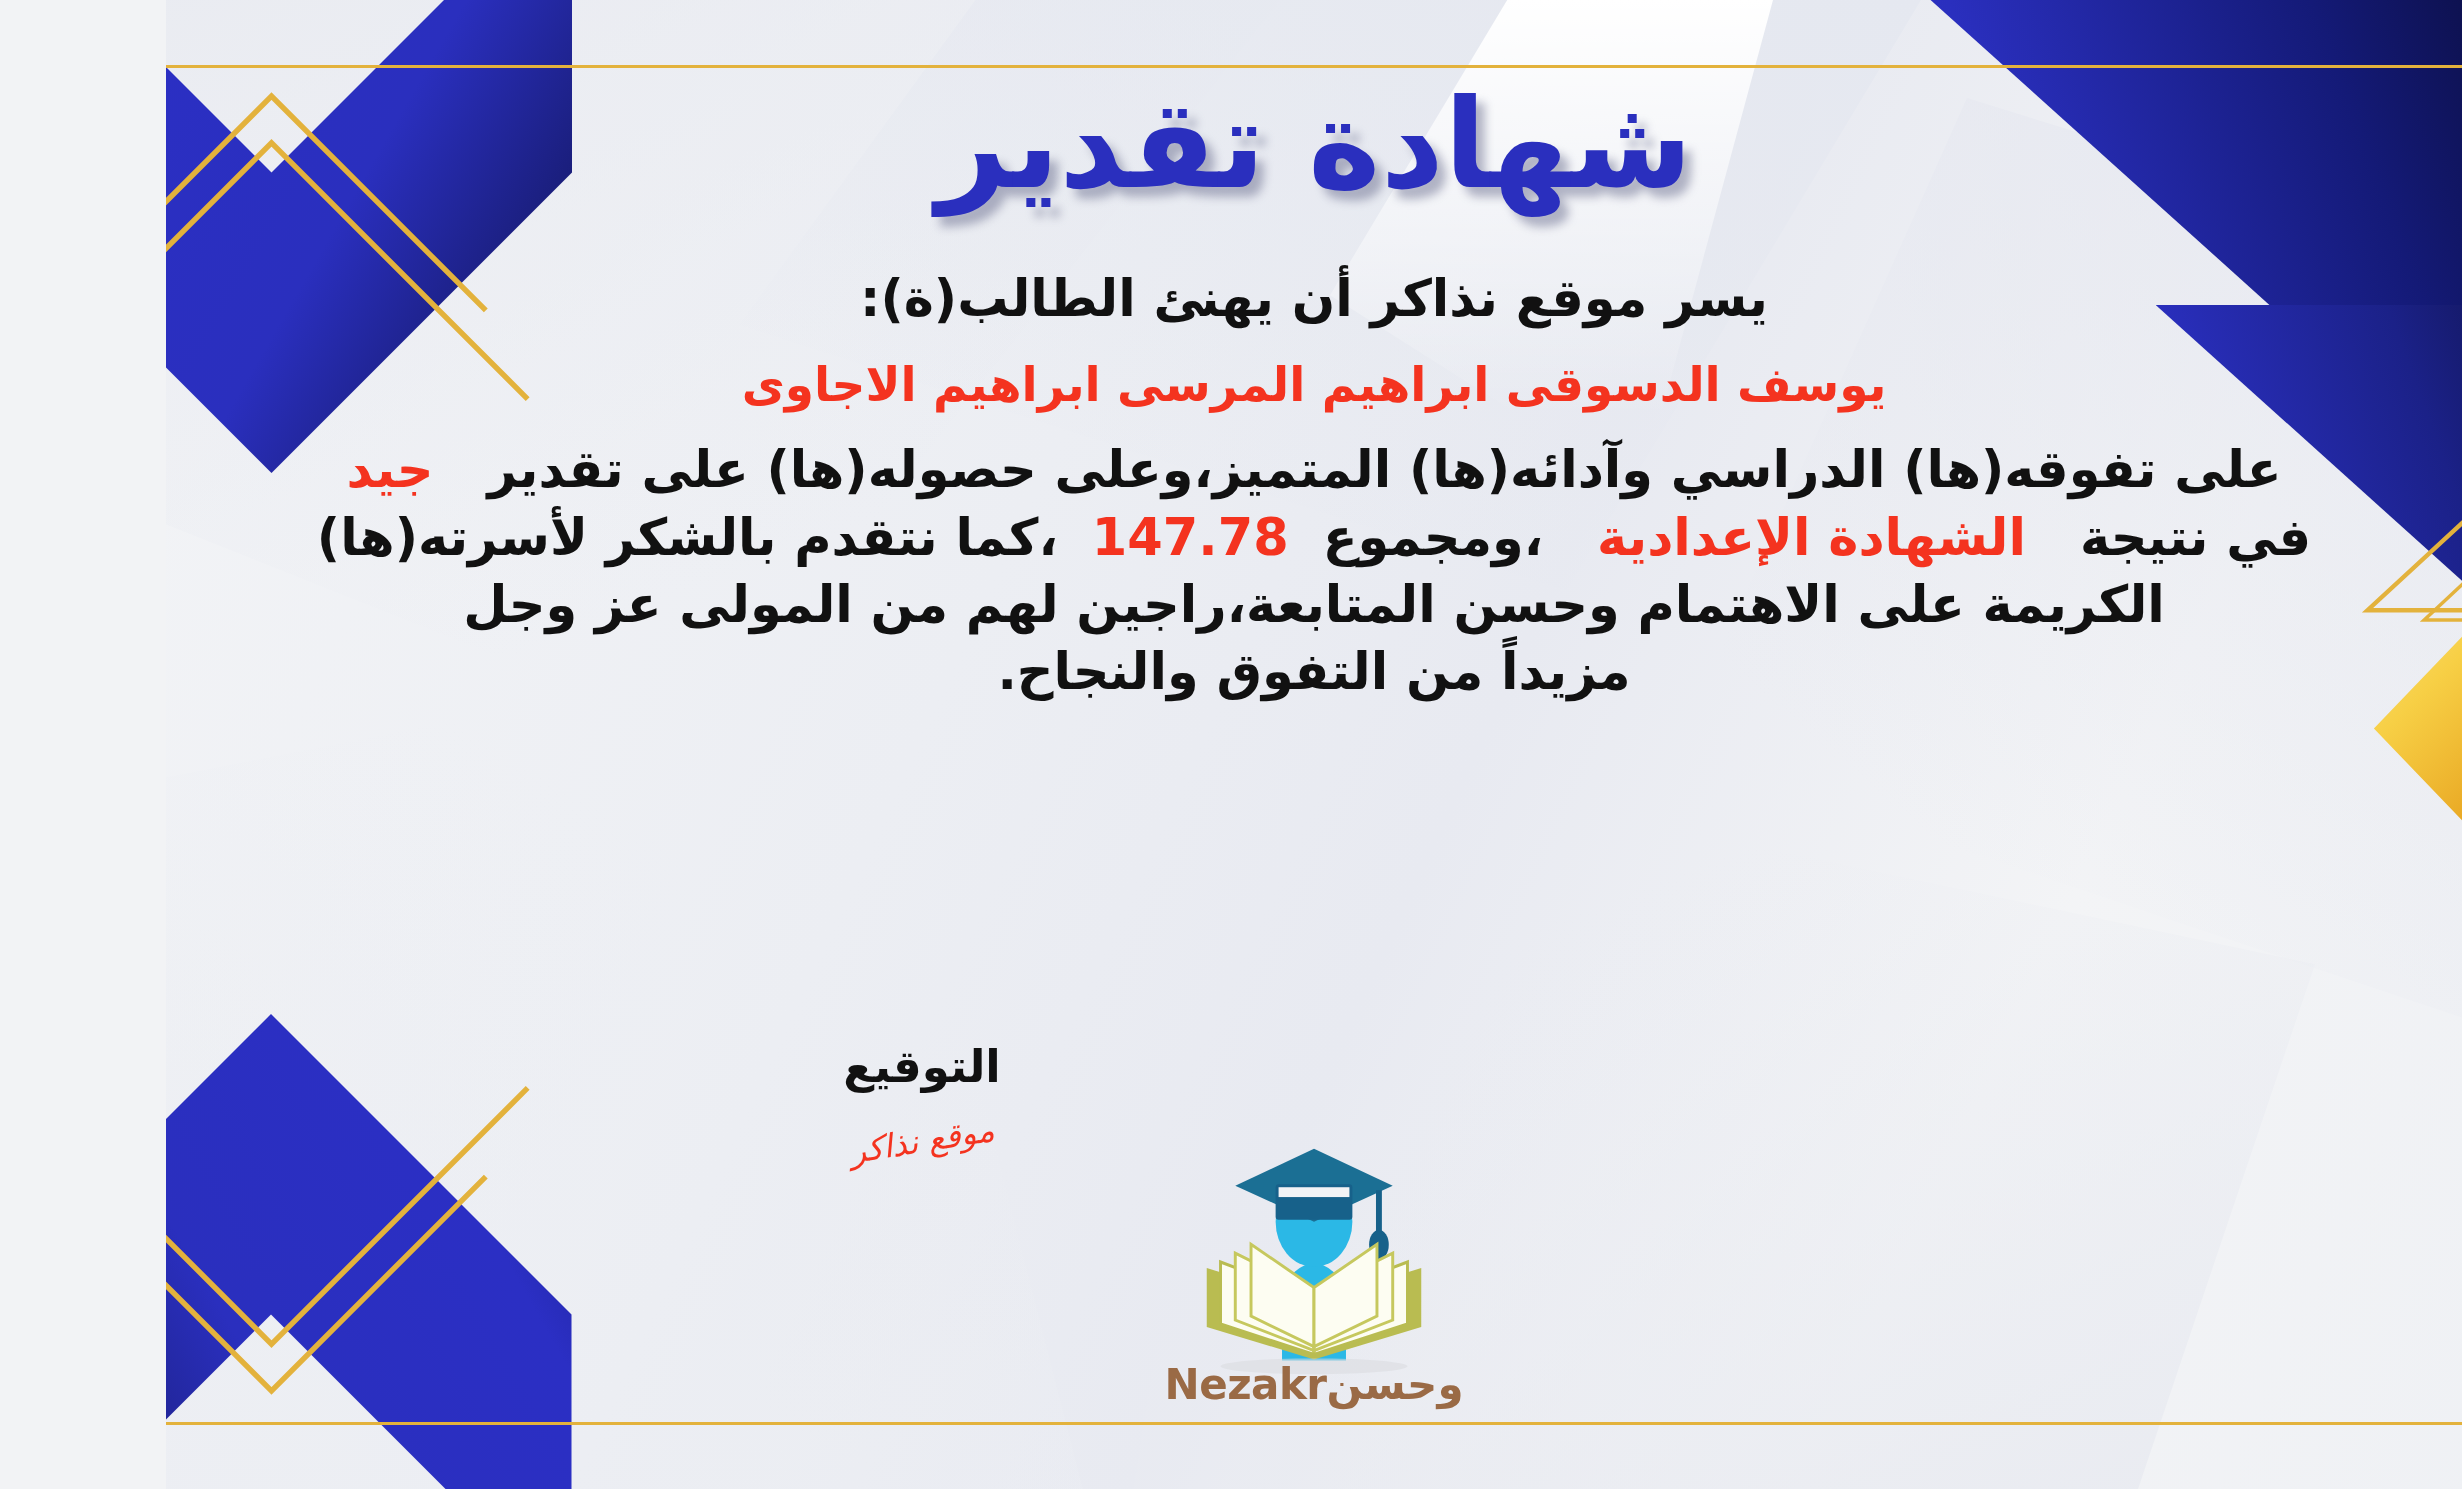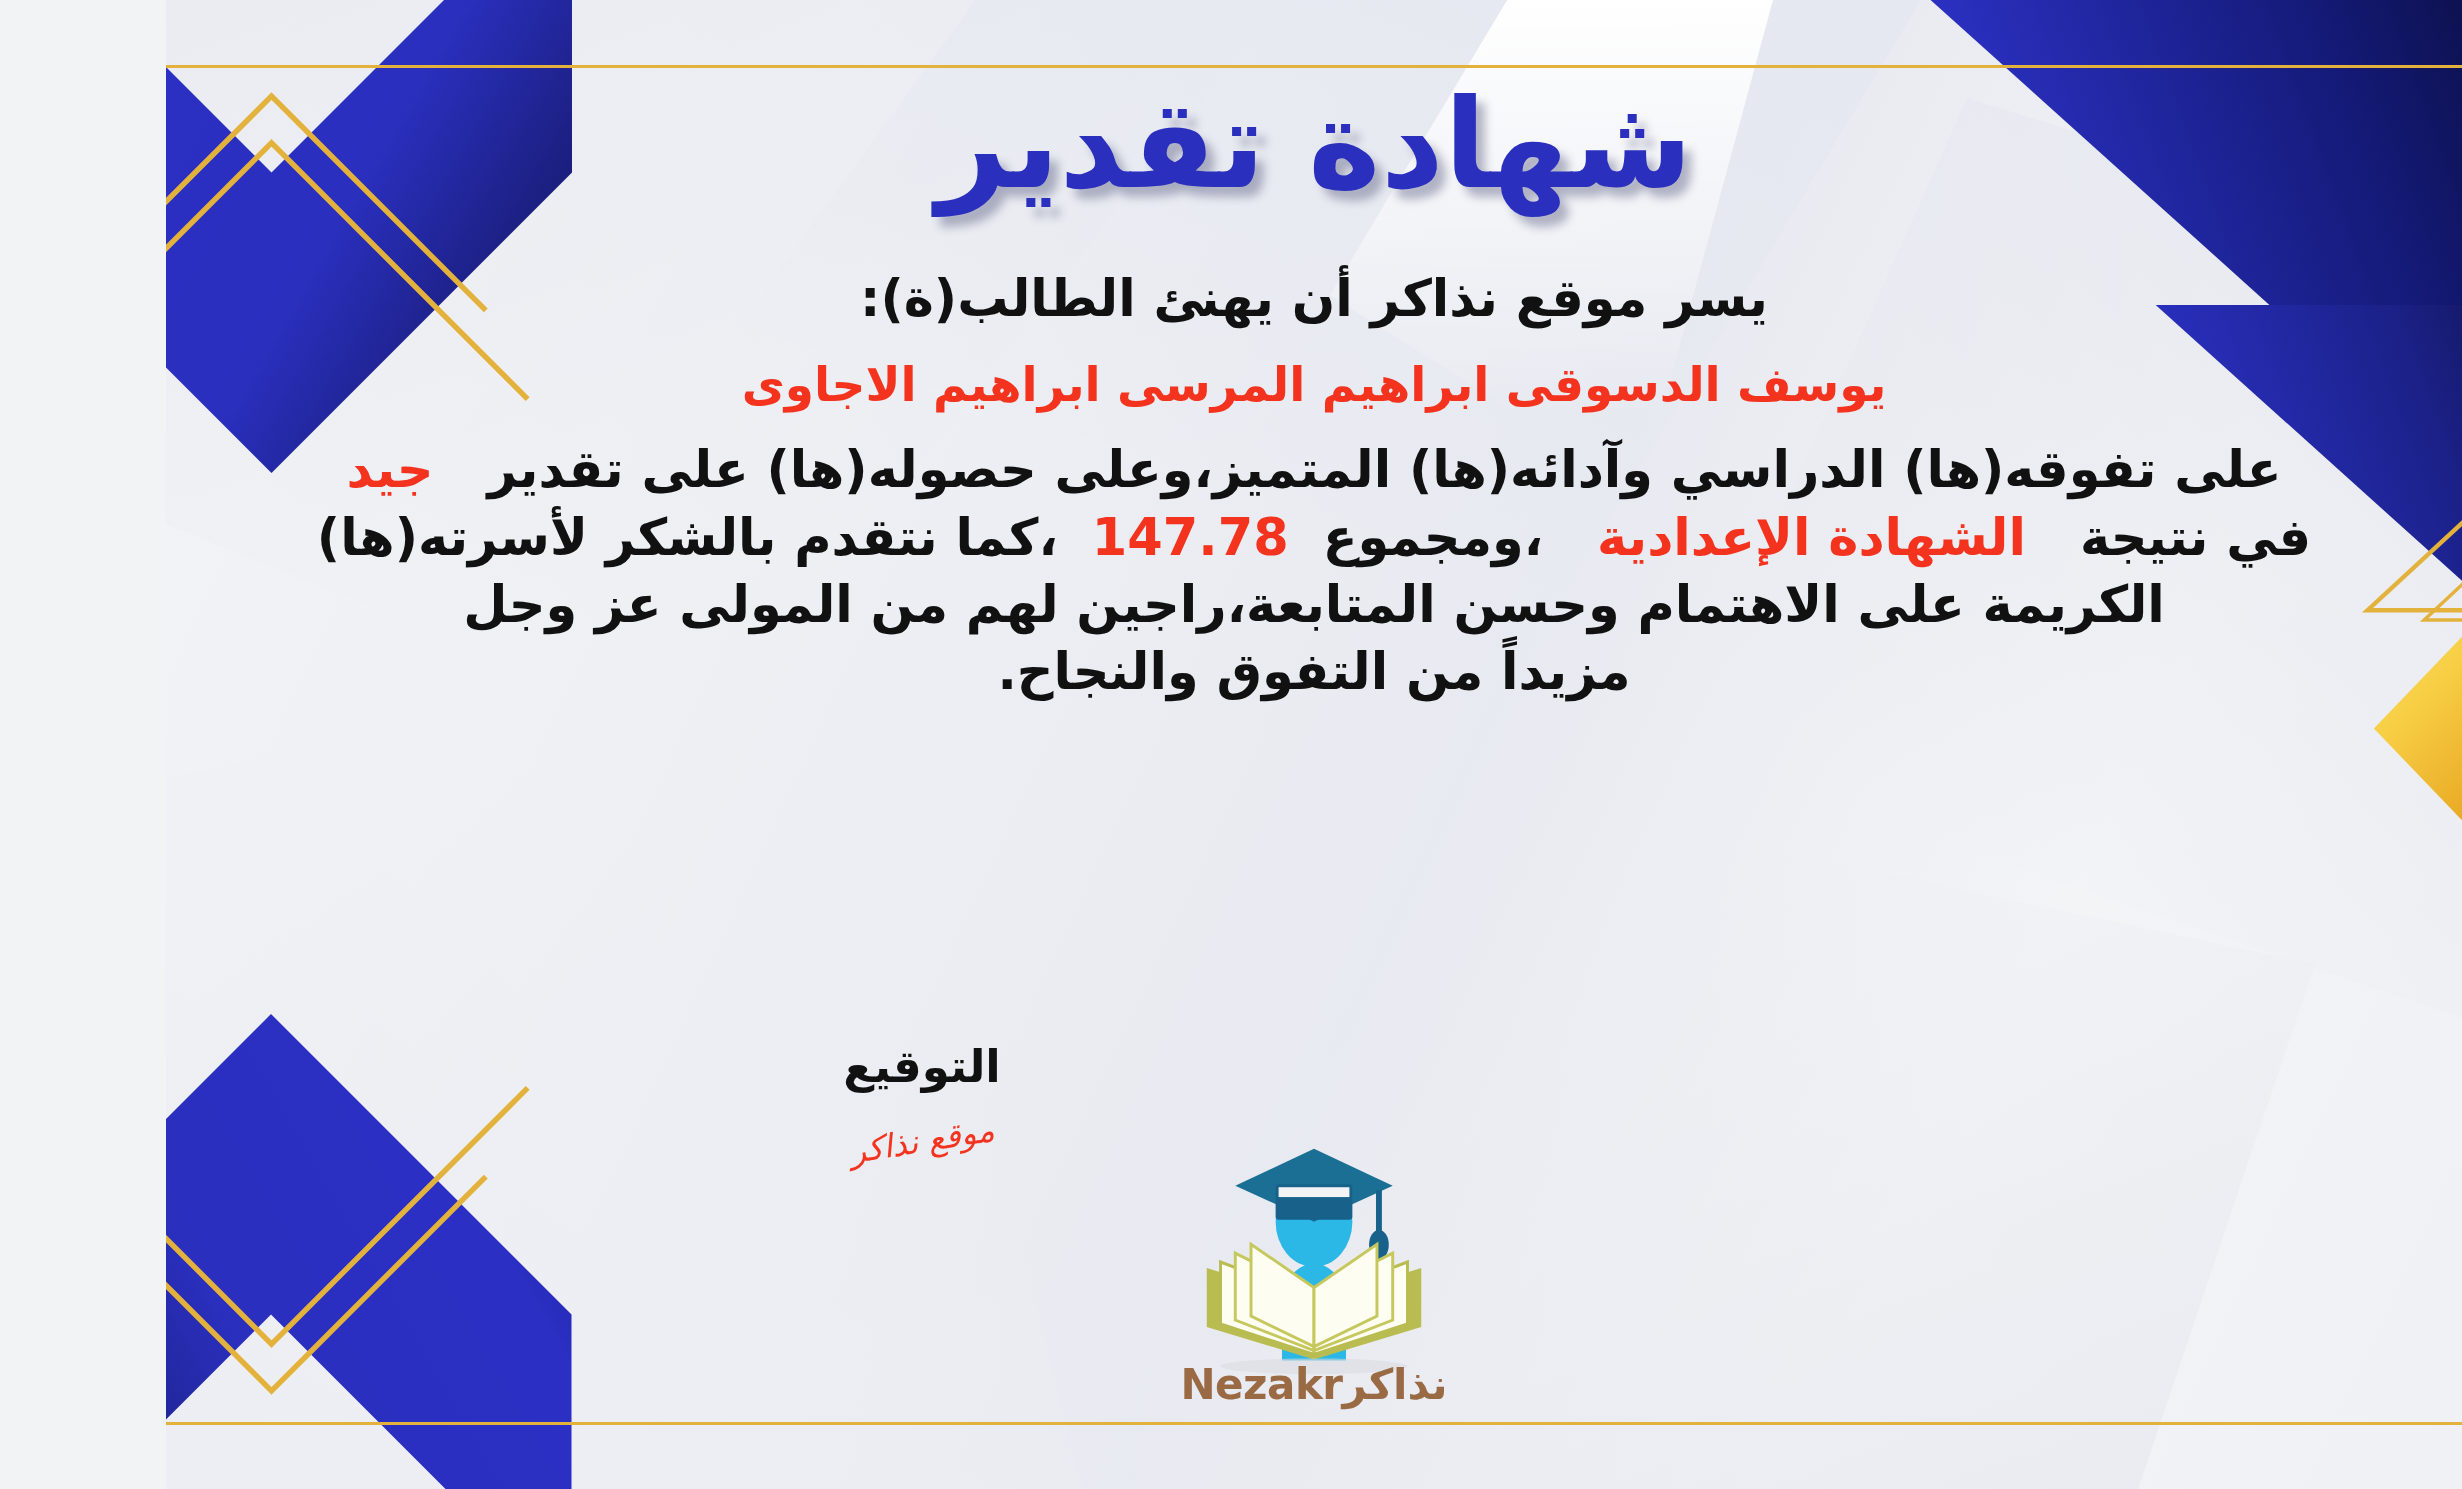--- a/index.html
+++ b/index.html
@@ -226,18 +226,18 @@
           <path d="M310 430 L150 368 L150 232 L310 312 Z" fill="#fdfdf2" stroke="#c6c85e" stroke-width="6"></path>
           <path d="M310 430 L470 368 L470 232 L310 312 Z" fill="#fdfdf2" stroke="#c6c85e" stroke-width="6"></path>
           <path d="M310 422 L182 360 L182 214 L310 302 Z" fill="#fdfdf2" stroke="#c6c85e" stroke-width="6"></path>
           <path d="M310 422 L438 360 L438 214 L310 302 Z" fill="#fdfdf2" stroke="#c6c85e" stroke-width="6"></path>
           <ellipse cx="310" cy="462" rx="190" ry="16" fill="#d8dade" opacity=".55"></ellipse>
         </g>
       </svg>
     </div>
 
     <div class="logo-text">
-      <span>Nezakr</span><span>نذاكر</span>
+      <span>Nezakr</span><span>وحسن</span>
     </div>
 
   </div>
 </div>
 
 
 </body></html>

